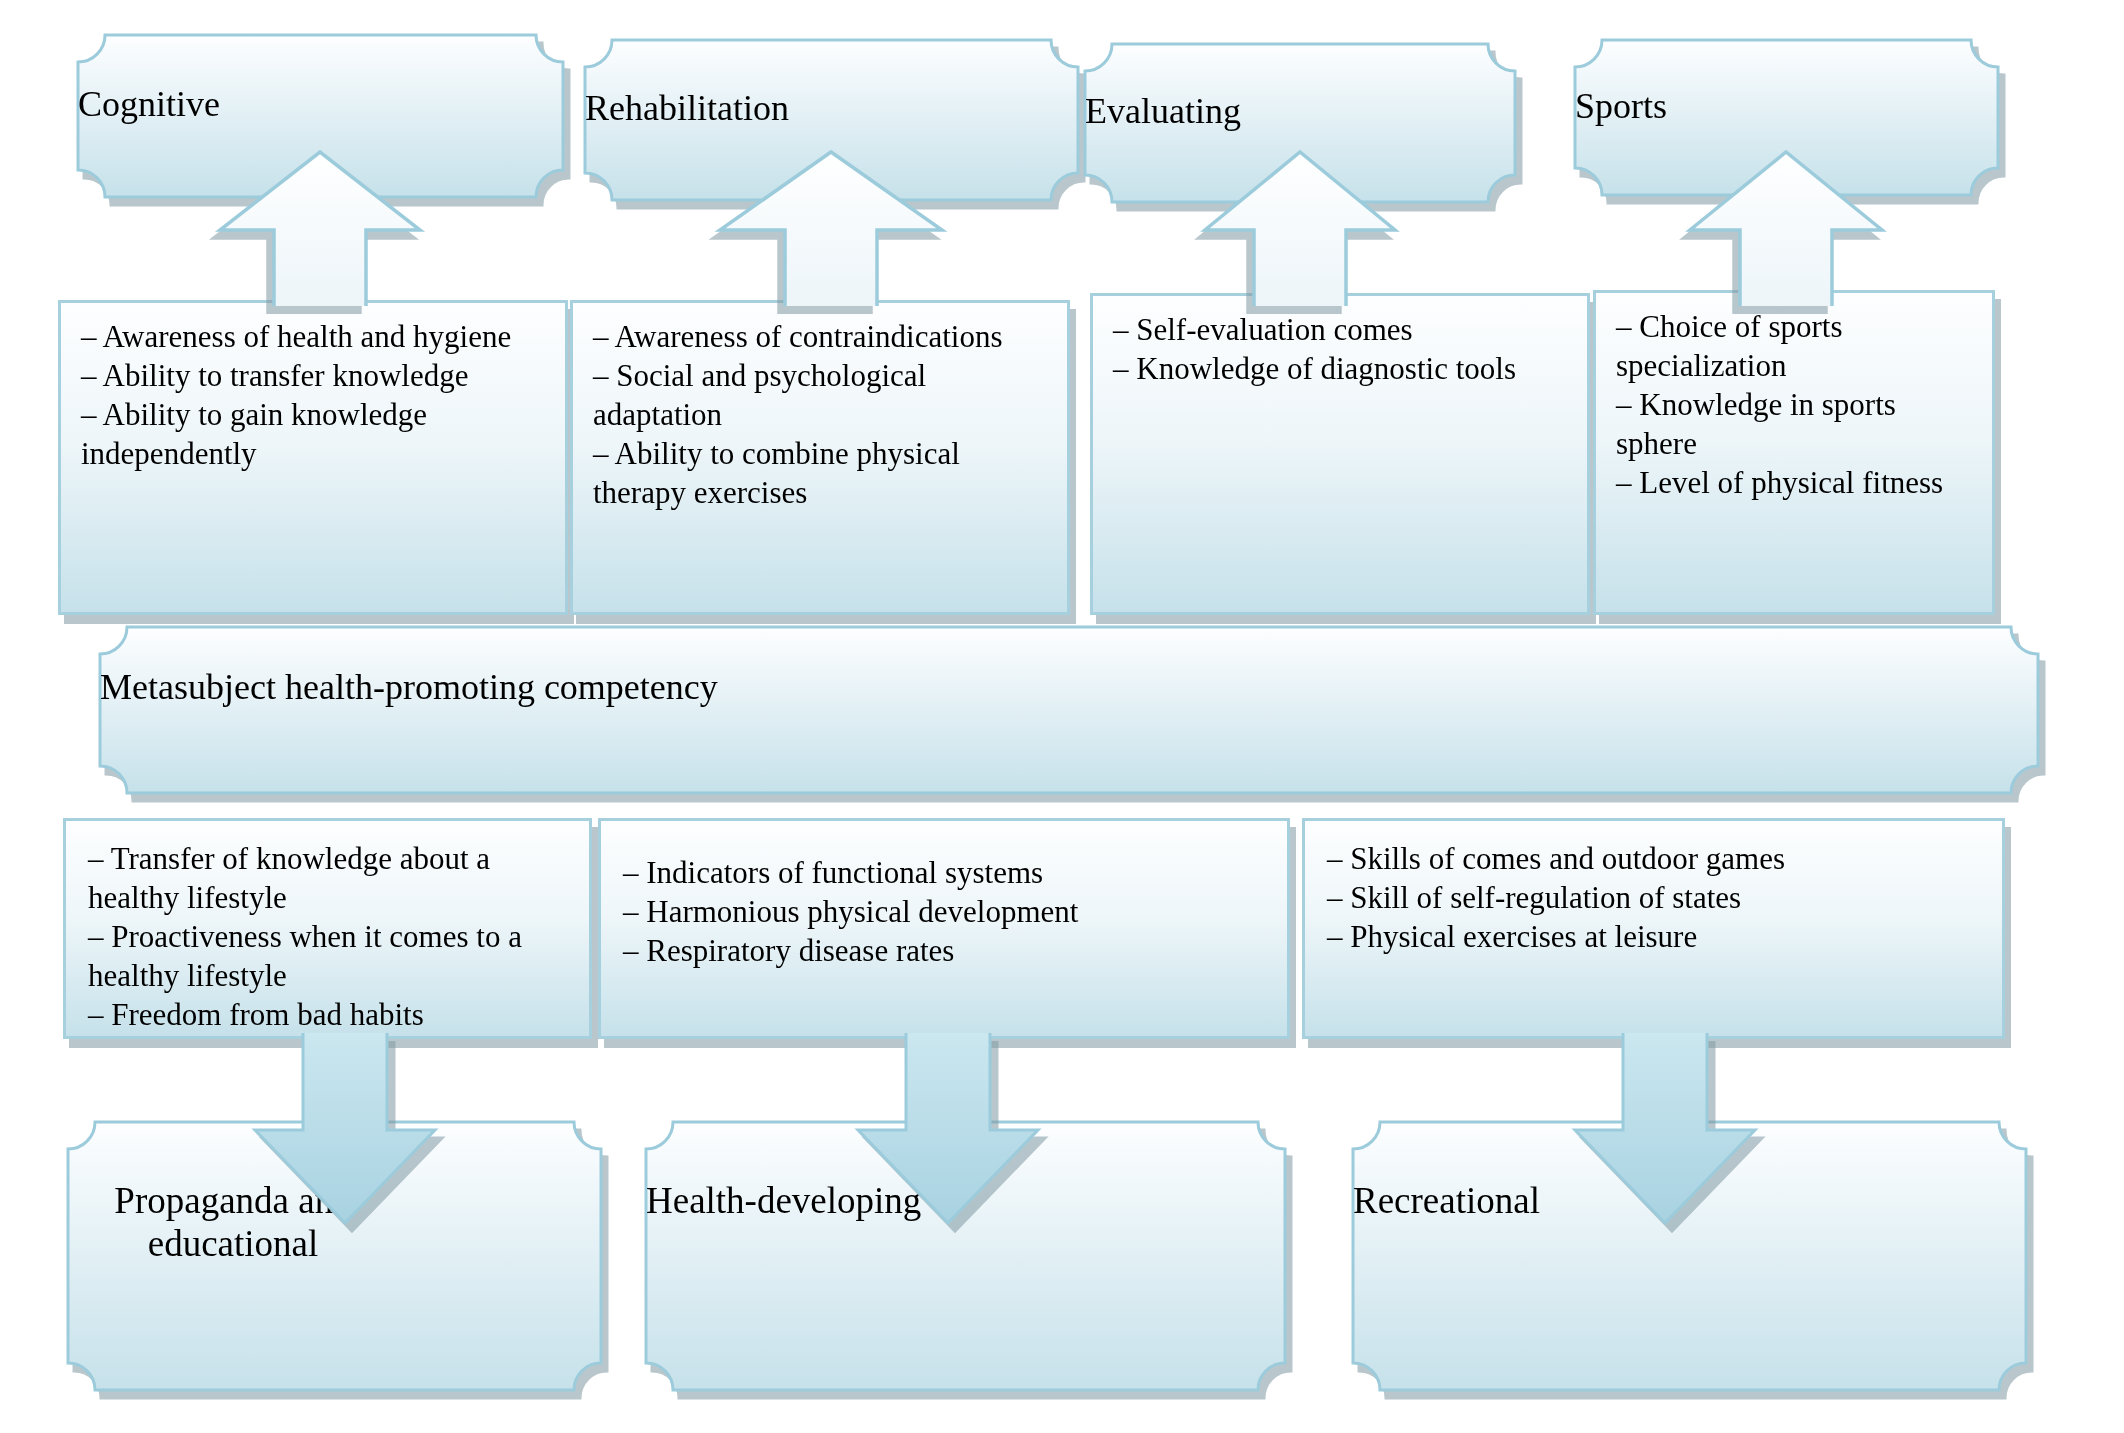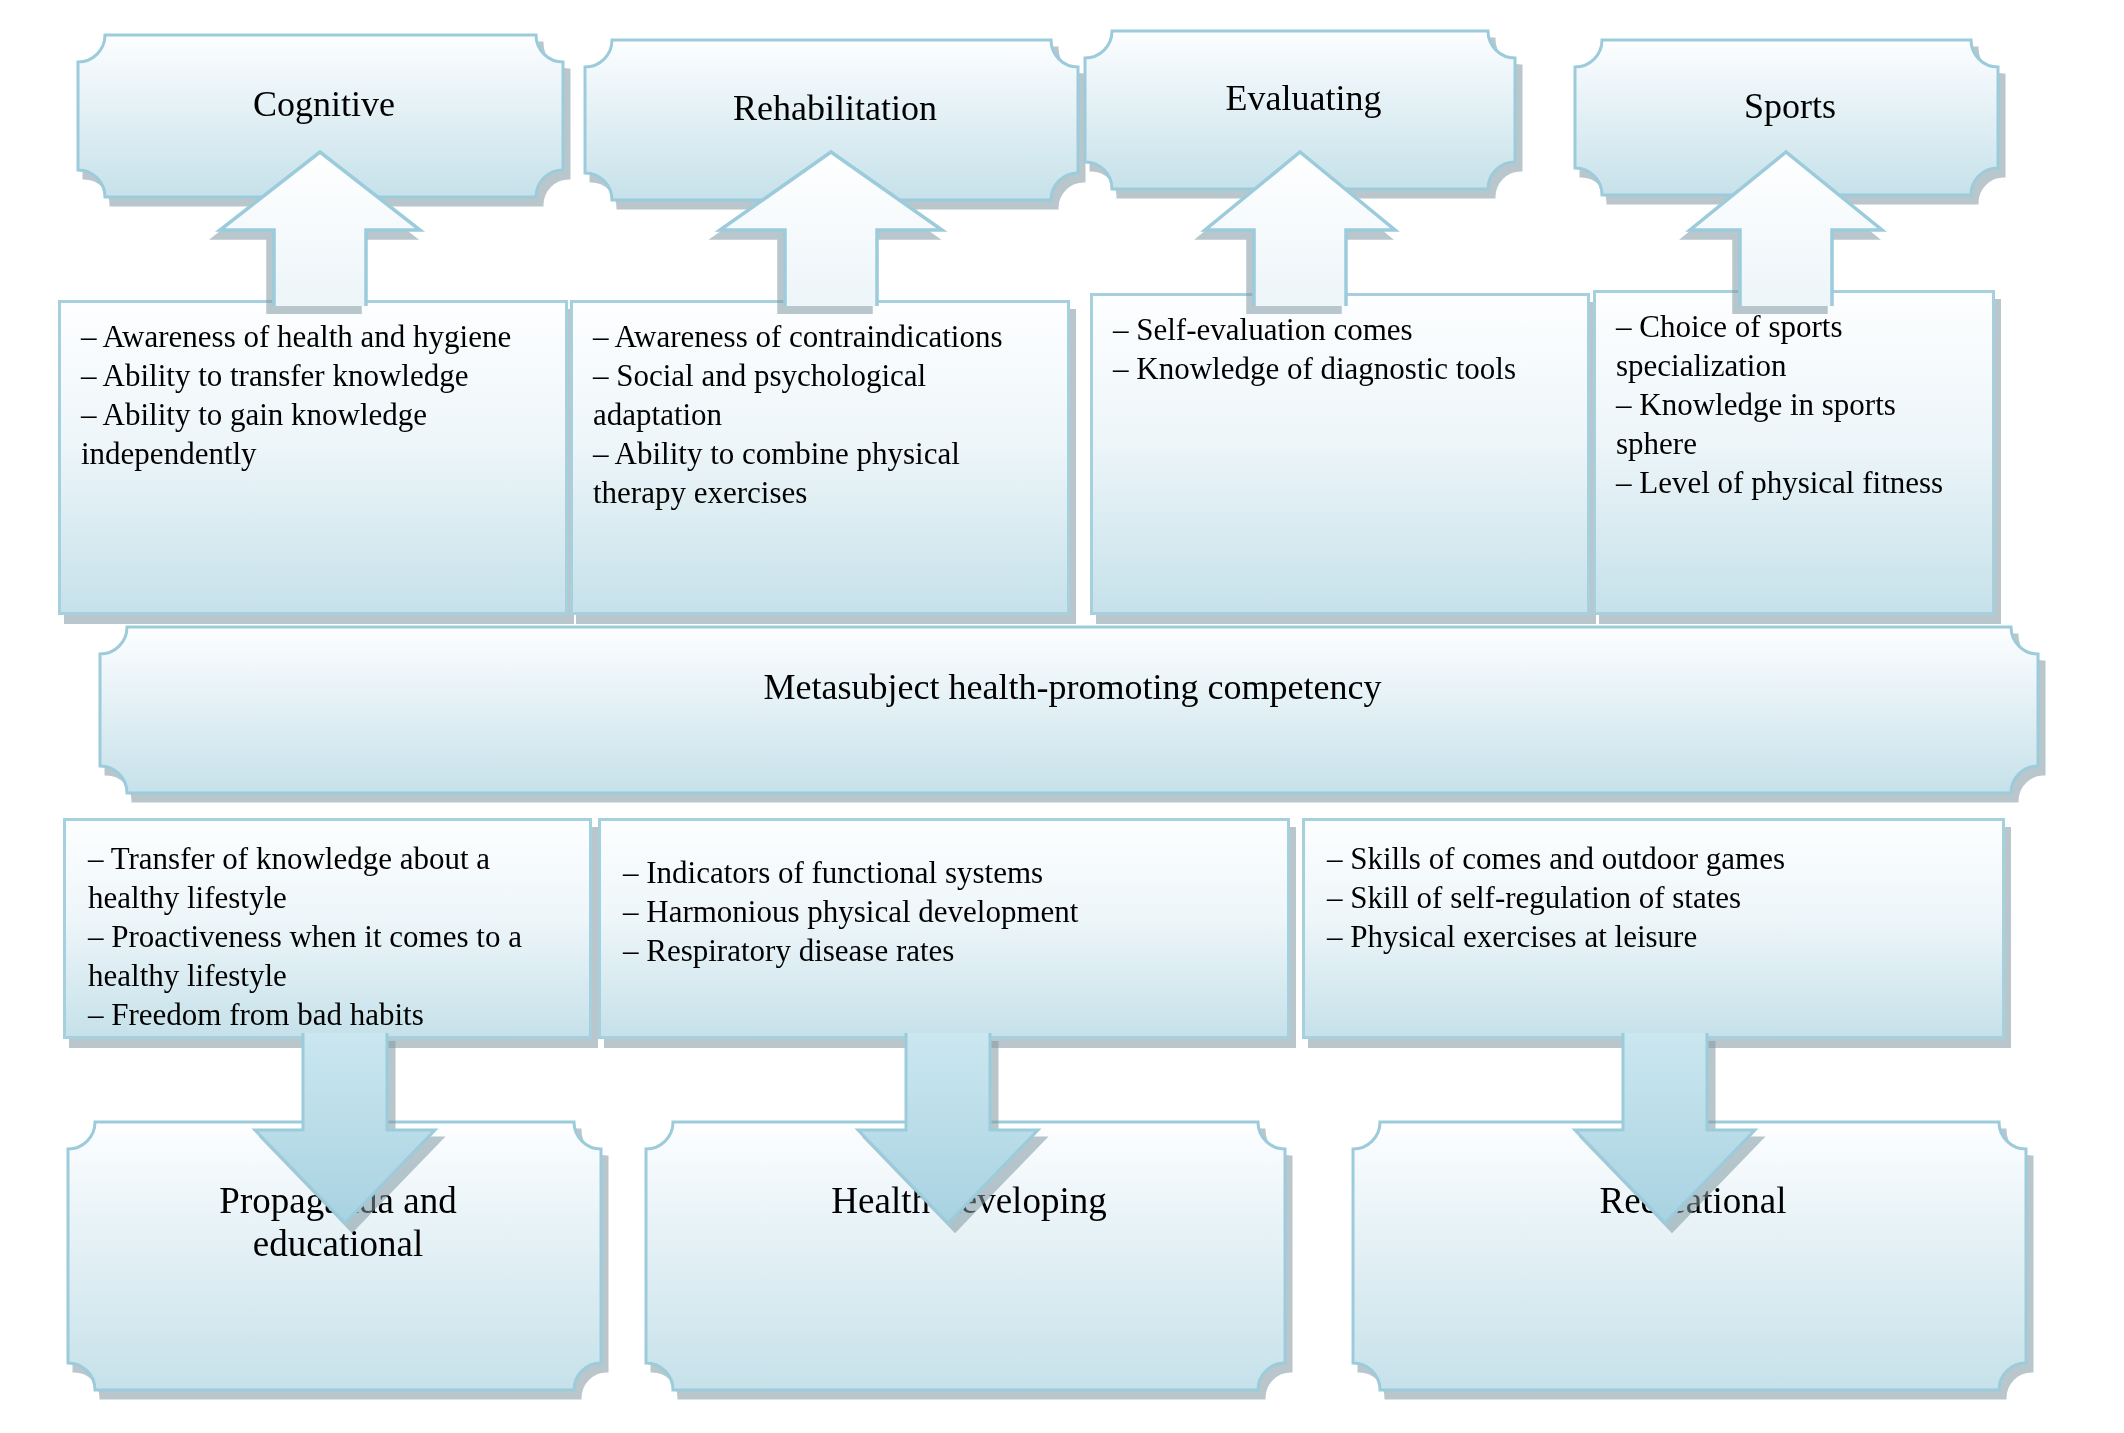--- a/index.html
+++ b/index.html
@@ -11,24 +11,23 @@
     color:var(--text-color,#000);
     overflow:hidden;
   }
   .shape{position:absolute;}
   .shape svg{position:absolute;left:0;top:0;overflow:visible;display:block;}
   .shape-plaque svg{filter:drop-shadow(6px 8px 0 var(--shadow-color));}
   .shape-up svg{filter:drop-shadow(-6px 8px 0 var(--shadow-color));}
   .shape-down svg{filter:drop-shadow(7px 8px 0 var(--shadow-color));}
   .plaque-label{
     position:absolute;inset:0;z-index:2;
-    display:flex;align-items:center;justify-content:center;
+    display:flex;align-items:center;justify-content:flex-start;
     text-align:center;font-size:36px;line-height:1.15;
     padding-bottom:22px;
-    margin-left:7px;
   }
   .plaque-label.banner-label{font-size:36px;padding-bottom:44px;}
   .plaque-label.bottom-label{align-items:flex-start;padding-top:58px;padding-bottom:0;font-size:37px;}
   .plaque-label .lbl{display:block;}
   .plaque-label.bottom-label .lbl{max-width:520px;}
   .plaque-label.bottom-label .narrow{max-width:330px;}
   .textbox{
     position:absolute;box-sizing:border-box;
     border:3px solid var(--box-border,#a6d0dd);
     background:linear-gradient(to bottom,var(--fill-top,#fdfeff) 0%,#eef6f9 45%,var(--fill-bottom,#c6e1ea) 100%);
@@ -67,21 +66,21 @@
             <stop offset="0" stop-color="#fdfeff"></stop>
             <stop offset="1" stop-color="#c6e1ea"></stop>
           </linearGradient>
         </defs>
         <path d="M 27 0 L 466 0 A 27 27 0 0 0 493 27 L 493 133 A 27 27 0 0 0 466 160 L 27 160 A 27 27 0 0 0 0 133 L 0 27 A 27 27 0 0 0 27 0 Z" fill="url(#g2)" stroke="#9ccbdb" stroke-width="3" stroke-linejoin="miter"></path>
       </svg>
     <div class="plaque-label">
       <span class="lbl">Rehabilitation</span>
     </div>
   </div>
-  <div class="shape shape-plaque plaque" style="left:1085px;top:31px;width:430px;height:158px;">
+  <div class="shape shape-plaque plaque" style="left:1085px;top:44px;width:430px;height:158px;">
       <svg width="430" height="158" viewBox="0 0 430 158">
         <defs>
           <linearGradient id="g3" x1="0" y1="0" x2="0" y2="158" gradientUnits="userSpaceOnUse">
             <stop offset="0" stop-color="#fdfeff"></stop>
             <stop offset="1" stop-color="#c6e1ea"></stop>
           </linearGradient>
         </defs>
         <path d="M 27 0 L 403 0 A 27 27 0 0 0 430 27 L 430 131 A 27 27 0 0 0 403 158 L 27 158 A 27 27 0 0 0 0 131 L 0 27 A 27 27 0 0 0 27 0 Z" fill="url(#g3)" stroke="#9ccbdb" stroke-width="3" stroke-linejoin="miter"></path>
       </svg>
     <div class="plaque-label">

